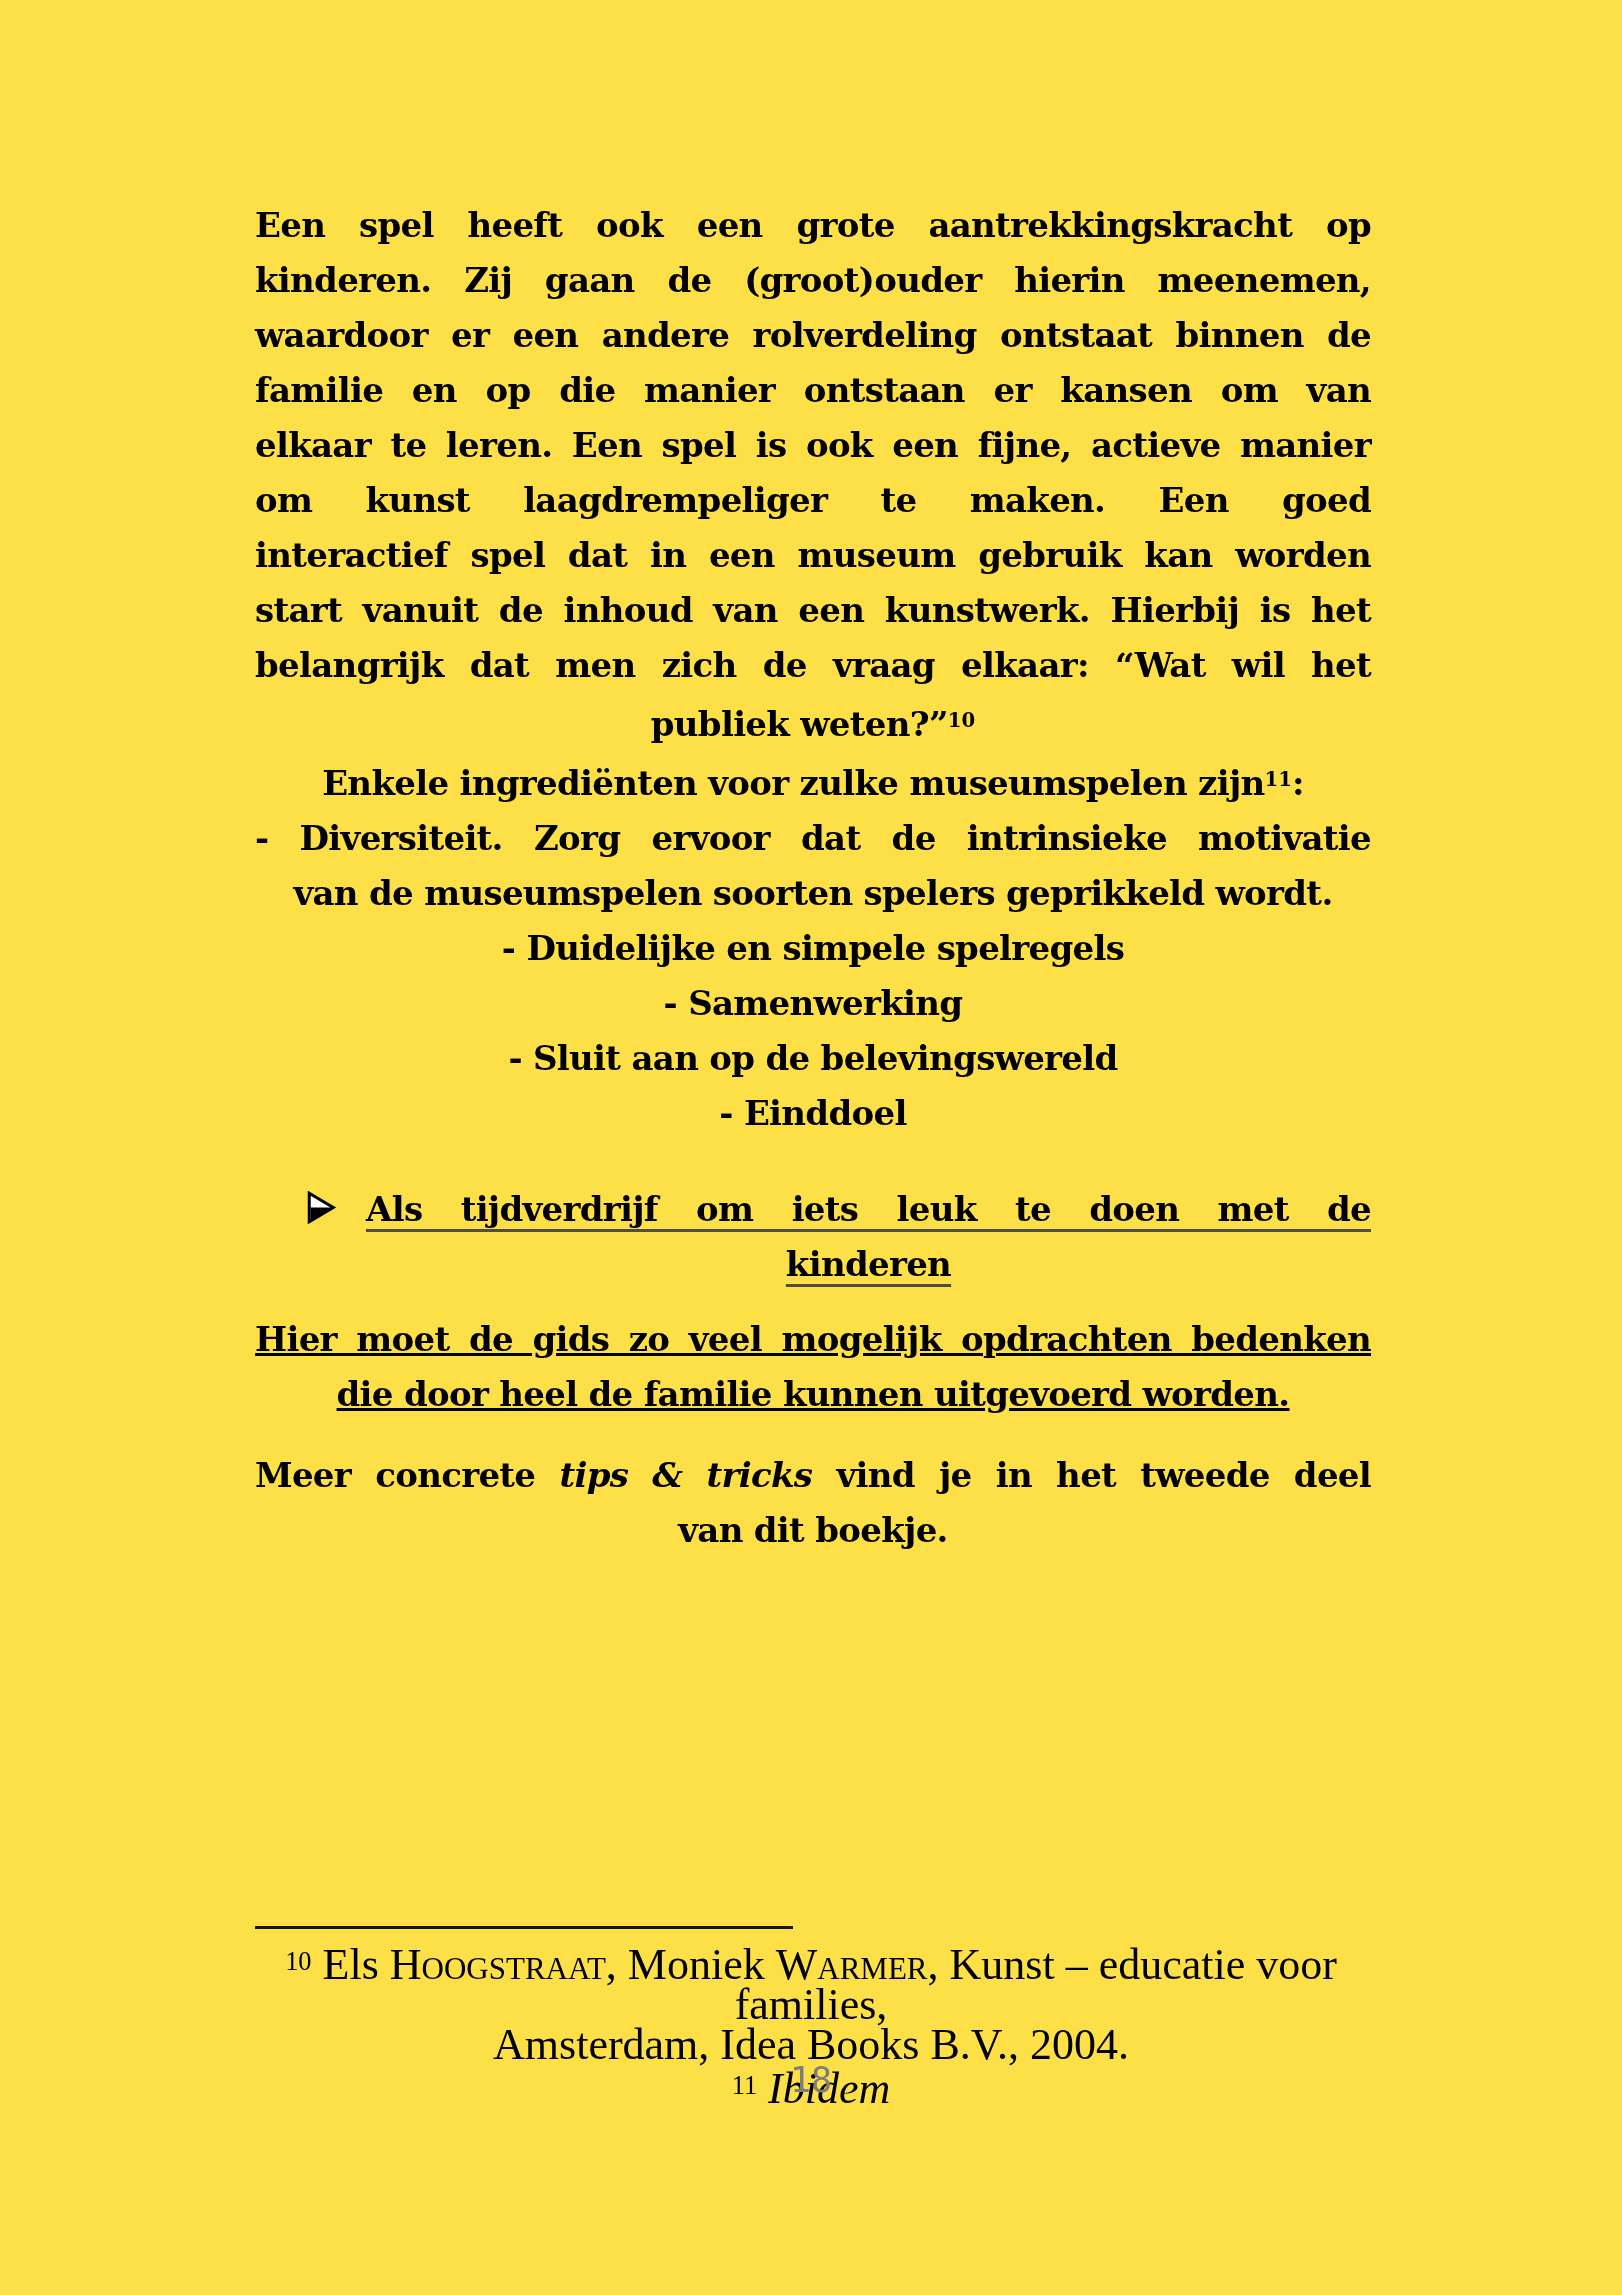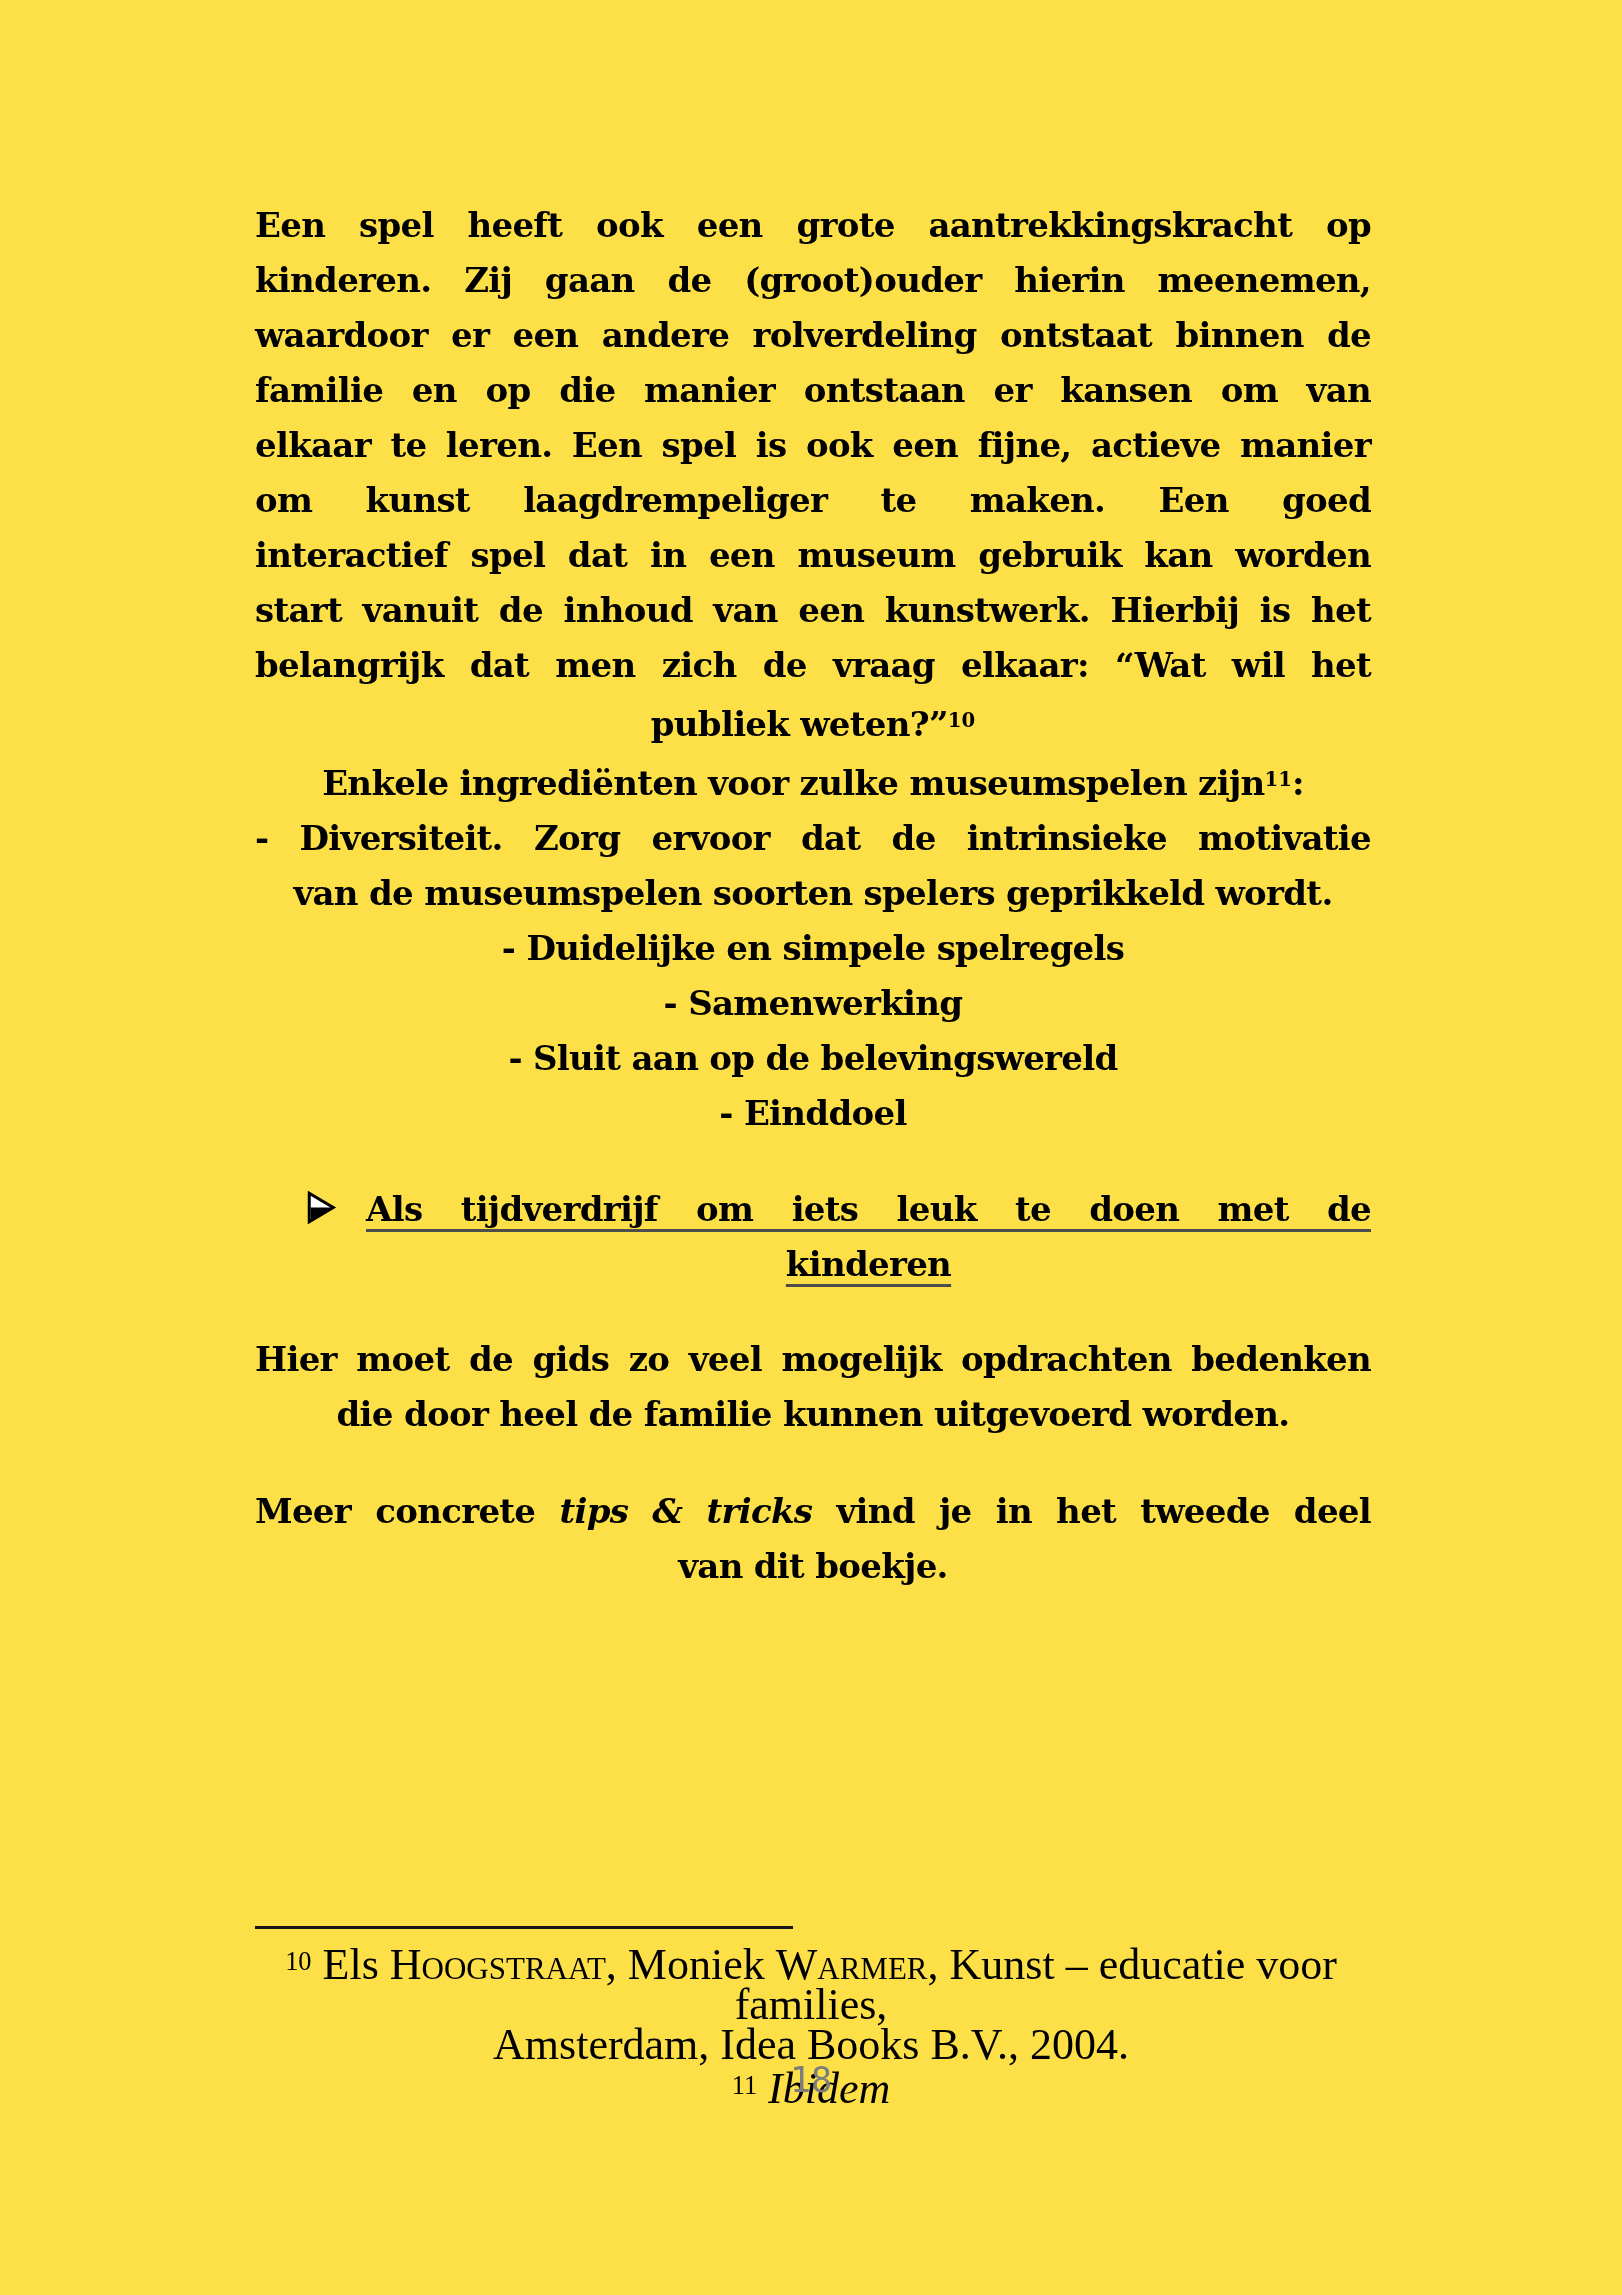--- a/index.html
+++ b/index.html
@@ -119,25 +119,25 @@
       <div class="block" style="margin-top: 41px; padding-left: 111px;">
         <span class="bullet">
           <svg width="30" height="33" viewBox="0 0 40 44">
             <polygon points="3,3 35,22 3,41" fill="#ffffff" stroke="#000000" stroke-width="4" stroke-linejoin="miter"></polygon>
             <polygon points="5,22 33,22 5,38" fill="#000000"></polygon>
           </svg>
         </span>
         <div class="line just"><span class="txt ul"><span>Als tijdverdrijf om iets leuk te doen met de</span></span></div>
         <div class="line"><span class="txt ul"><span>kinderen</span></span></div>
       </div>
-      <div class="block" style="margin-top: 40px;">
+      <div class="block" style="margin-top: 20px; text-decoration: underline;">
         <div class="line just"><span class="txt"><span>Hier moet de gids zo veel mogelijk opdrachten bedenken</span></span></div>
         <div class="line"><span class="txt"><span>die door heel de familie kunnen uitgevoerd worden.</span></span></div>
       </div>
-      <div class="block" style="margin-top: 42px;">
+      <div class="block" style="margin-top: 26px;">
         <div class="line just"><span class="txt"><span>Meer concrete </span><span class="seg-it">tips &amp; tricks</span><span> vind je in het tweede deel</span></span></div>
         <div class="line"><span class="txt"><span>van dit boekje.</span></span></div>
       </div>
     </div>
 
   <div class="footnote-sep"></div>
   <div class="footnotes" id="footnote-lines">
       <div class="line"><span class="txt"><span class="seg-sup">10</span><span> Els </span><span class="seg-sc">Hoogstraat</span><span>, Moniek </span><span class="seg-sc">Warmer</span><span>, Kunst – educatie voor families,</span></span></div>
       <div class="line"><span class="txt"><span>Amsterdam, Idea Books B.V., 2004.</span></span></div>
       <div class="line"><span class="txt"><span class="seg-sup">11</span><span> </span><span class="seg-it">Ibidem</span></span></div>

